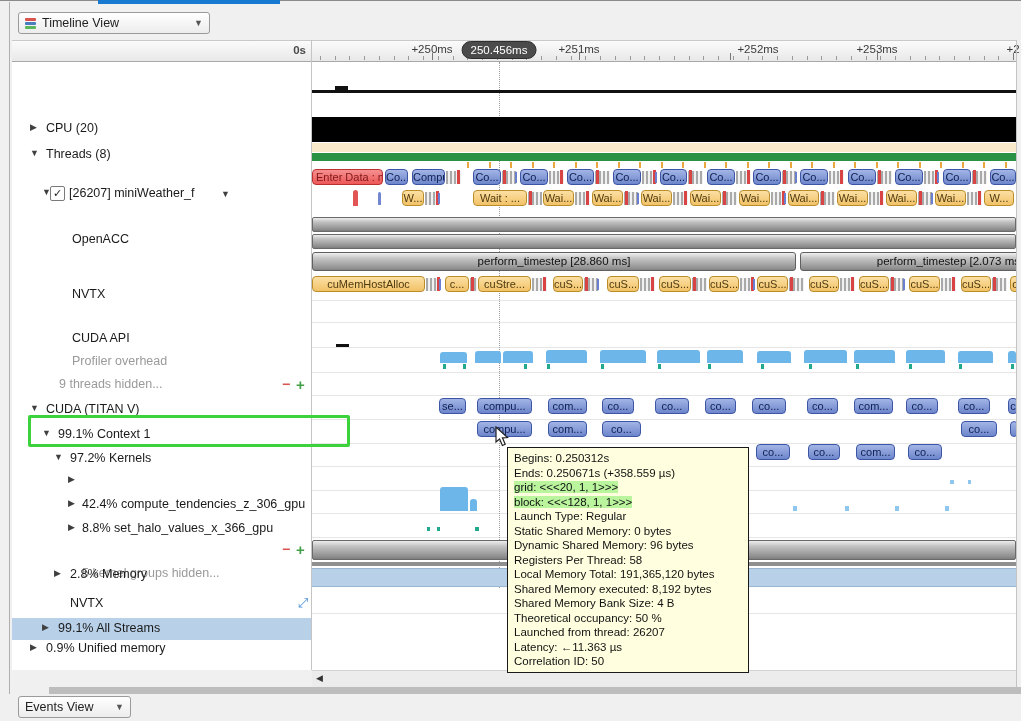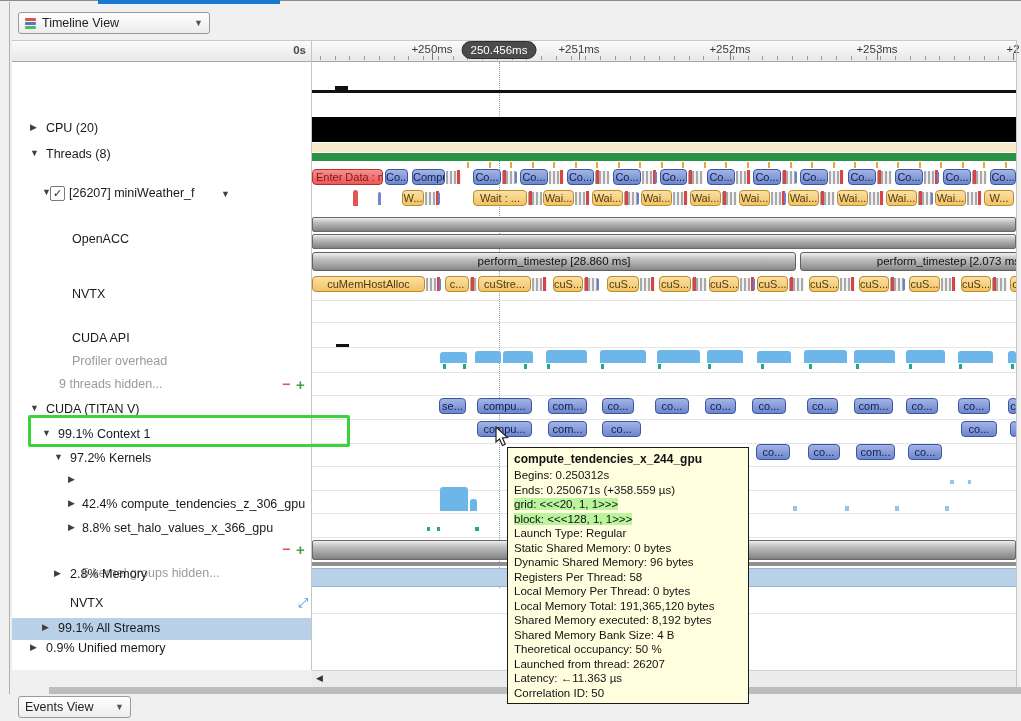--- a/index.html
+++ b/index.html
@@ -131,21 +131,21 @@
       <div class="abs tick" style="left: 954px;"></div>
       <div class="abs tick" style="left: 968.75px;"></div>
       <div class="abs tick" style="left: 983.5px;"></div>
       <div class="abs tick" style="left: 998.25px;"></div>
       <div class="abs tick" style="left: 1013px;"></div>
       <div class="abs tickM" style="left: 432px;"></div>
       <div class="abs rlabel" style="left: 432px;">+250ms</div>
       <div class="abs tickM" style="left: 579px;"></div>
       <div class="abs rlabel" style="left: 579px;">+251ms</div>
       <div class="abs tickM" style="left: 730px;"></div>
-      <div class="abs rlabel" style="left: 730px;">+252ms</div>
+      <div class="abs rlabel" style="left: 758px;">+252ms</div>
       <div class="abs tickM" style="left: 877px;"></div>
       <div class="abs rlabel" style="left: 877px;">+253ms</div>
       <div class="abs tickM" style="left: 1013px;"></div>
       <div class="abs rlabel" style="left: 1013px;">+2</div>
       <div class="abs" id="badge" style="left: 499px; top: 41px; transform: translateX(-50%); background: rgb(75, 75, 75); color: rgb(255, 255, 255); font-size: 11.5px; padding: 2px 8px; border-radius: 9px; border: 1px solid rgb(46, 46, 46); white-space: nowrap;">250.456ms</div>
     </div>
 
   <div class="abs" id="tree">
       <div class="abs trow" style="top: 56px;">
         <div class="car" style="left: 18px;">▶</div>
@@ -471,31 +471,29 @@
   </div>
   <div class="abs" id="splitter"></div>
   <div class="abs" id="bottombar"></div>
 
   <div class="abs dropdown" style="left:18px;top:696px;width:113px;height:22px;">
     <span>Events View</span>
     <span class="dd-caret">▼</span>
   </div>
 
   <div class="abs" id="tooltip">
-    <div class="tt-title">compute_tendencies_x_244_gpu</div>
     <div id="tt-lines">
         <div class="tt-line">Begins: 0.250312s</div>
         <div class="tt-line">Ends: 0.250671s (+358.559 µs)</div>
         <div class="tt-line"><span class="hl">grid:  &lt;&lt;&lt;20, 1, 1&gt;&gt;&gt;</span></div>
         <div class="tt-line"><span class="hl">block: &lt;&lt;&lt;128, 1, 1&gt;&gt;&gt;</span></div>
         <div class="tt-line">Launch Type: Regular</div>
         <div class="tt-line">Static Shared Memory: 0 bytes</div>
         <div class="tt-line">Dynamic Shared Memory: 96 bytes</div>
         <div class="tt-line">Registers Per Thread: 58</div>
-        <div class="tt-line">Local Memory Per Thread: 0 bytes</div>
         <div class="tt-line">Local Memory Total: 191,365,120 bytes</div>
         <div class="tt-line">Shared Memory executed: 8,192 bytes</div>
         <div class="tt-line">Shared Memory Bank Size: 4 B</div>
         <div class="tt-line">Theoretical occupancy: 50 %</div>
         <div class="tt-line">Launched from thread: 26207</div>
         <div class="tt-line">Latency: ←11.363 µs</div>
         <div class="tt-line">Correlation ID: 50</div>
       </div>
   </div>
 

